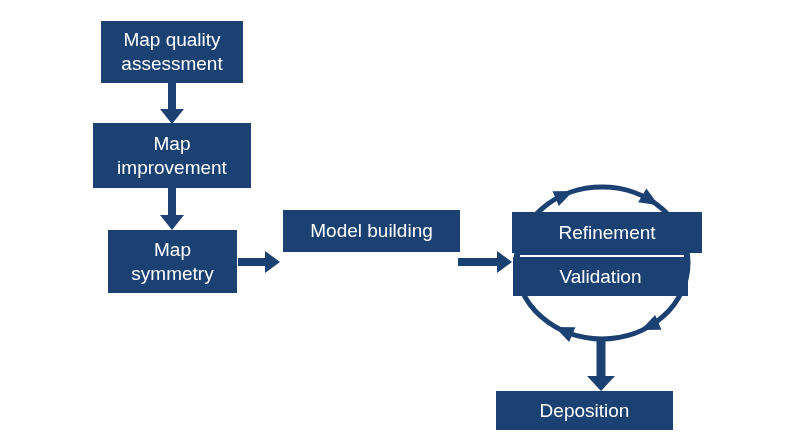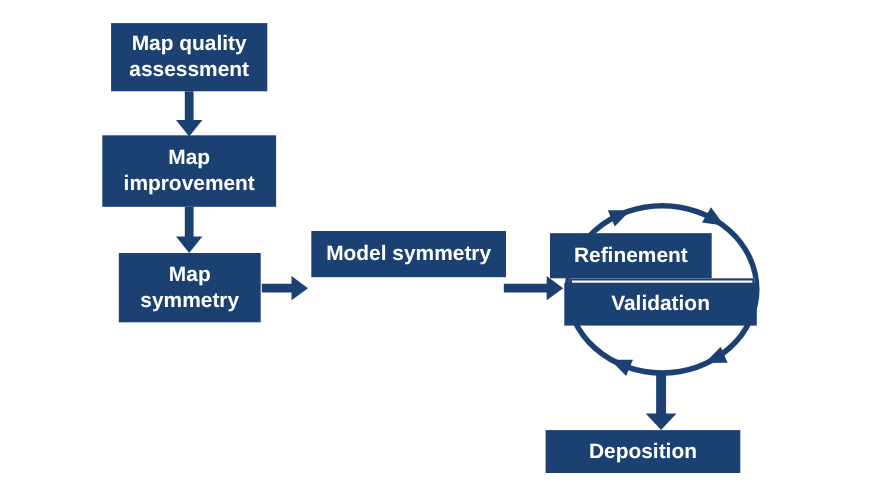--- a/index.html
+++ b/index.html
@@ -21,34 +21,34 @@
   }
   .layer{
     position:absolute;
     left:0;top:0;
   }
   .node{
     position:absolute;
     background:var(--accent);
     color:var(--node_text);
     font-size:19px;
-    font-weight:700;
+    font-weight:400;
     line-height:24px;
     display:flex;
     align-items:center;
     justify-content:center;
     text-align:center;
     box-sizing:border-box;
   }
   .n-mqa{left:101px;top:21px;width:142px;height:62px;padding:0 10px;}
   .n-mi {left:93px;top:123px;width:158px;height:65px;padding:0 22px;}
   .n-ms {left:108px;top:230px;width:129px;height:63px;padding:1px 14px;}
   .n-mb {left:283px;top:210px;width:177px;height:42px;}
   .n-dk {left:283px;top:272px;width:177px;height:41px;}
-  .n-rf {left:500px;top:212px;width:147px;height:41px;}
+  .n-rf {left:512px;top:212px;width:190px;height:41px;}
   .n-vl {left:513px;top:257px;width:175px;height:39px;}
   .n-dp {left:496px;top:391px;width:177px;height:39px;}
   .cycle-band{
     position:absolute;
     left:518px;top:253px;width:168px;height:20px;
     background:var(--background);
     border:2px solid var(--accent);
     box-sizing:border-box;
   }
 </style>
@@ -90,21 +90,21 @@
       </g>
     </g>
   </svg>
 
   <div class="node n-mqa">Map quality assessment</div>
 
   <div class="node n-mi">Map improvement</div>
 
   <div class="node n-ms">Map symmetry</div>
 
-  <div class="node n-mb">Model symmetry</div>
+  <div class="node n-mb">Model building</div>
 
 
   <div class="node n-rf">Refinement</div>
 
   <div class="cycle-band"></div>
 
   <div class="node n-vl">Validation</div>
 
   <div class="node n-dp">Deposition</div>
 

